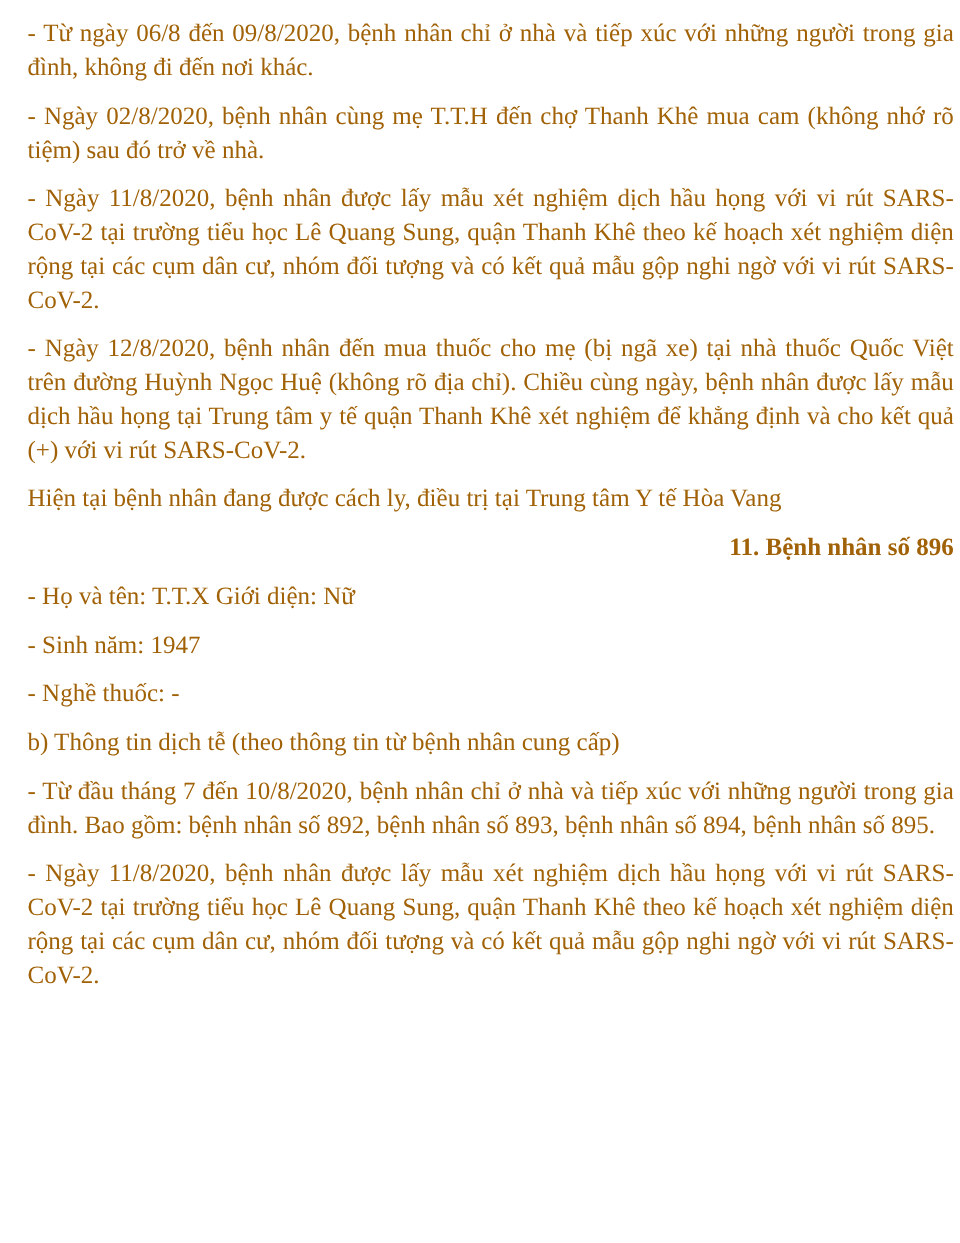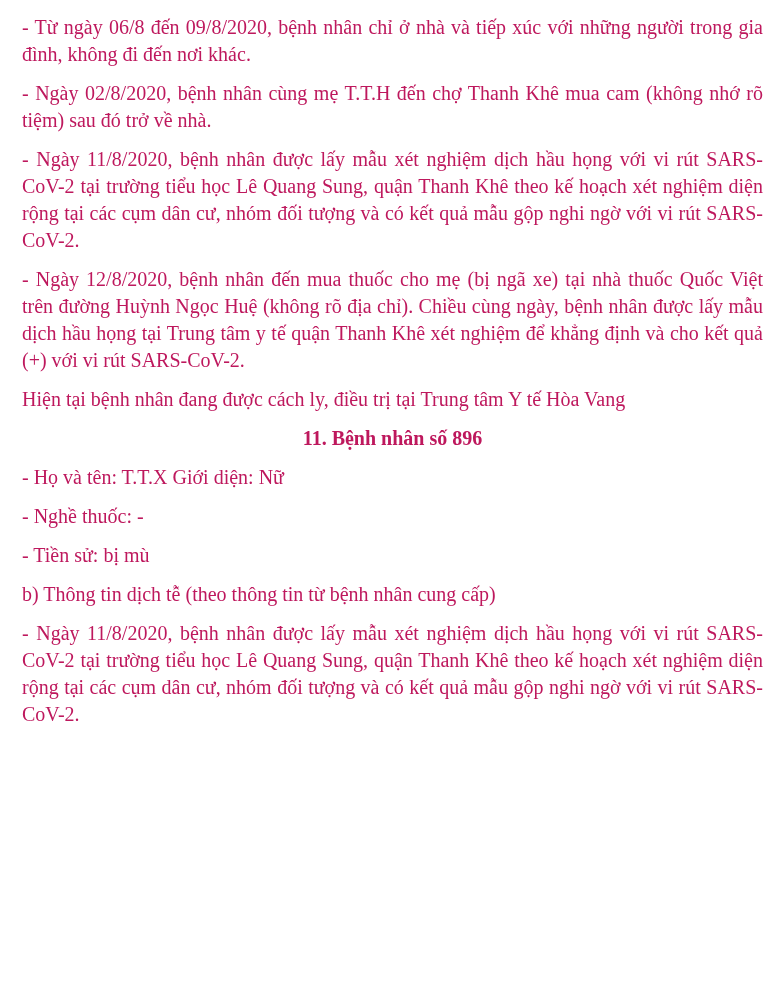--- a/index.html
+++ b/index.html
@@ -13,40 +13,41 @@
     overflow: hidden;
   }
   .document-page {
     box-sizing: border-box;
     width: 768px;
     height: 994px;
     padding: 14px 5px 0 22px;
     font-family: "Liberation Serif", "DejaVu Serif", serif;
     font-size: 20px;
     line-height: 27px;
-    color: #be185d;
+    color: #a16207;
     background: #ffffff;
   }
   .document-page p {
     margin: 0 0 12px 0;
     text-align: justify;
   }
   .document-page p.heading {
     font-weight: bold;
-    text-align: center;
+    text-align: right;
   }
 </style>
 </head>
 <body>
 
 <div class="document-page">
   <p>- Từ ngày 06/8 đến 09/8/2020, bệnh nhân chỉ ở nhà và tiếp xúc với những người trong gia đình, không đi đến nơi khác.</p>
   <p>- Ngày 02/8/2020, bệnh nhân cùng mẹ T.T.H đến chợ Thanh Khê mua cam (không nhớ rõ tiệm) sau đó trở về nhà.</p>
   <p>- Ngày 11/8/2020, bệnh nhân được lấy mẫu xét nghiệm dịch hầu họng với vi rút SARS-CoV-2 tại trường tiểu học Lê Quang Sung, quận Thanh Khê theo kế hoạch xét nghiệm diện rộng tại các cụm dân cư, nhóm đối tượng và có kết quả mẫu gộp nghi ngờ với vi rút SARS-CoV-2.</p>
   <p>- Ngày 12/8/2020, bệnh nhân đến mua thuốc cho mẹ (bị ngã xe) tại nhà thuốc Quốc Việt trên đường Huỳnh Ngọc Huệ (không rõ địa chỉ). Chiều cùng ngày, bệnh nhân được lấy mẫu dịch hầu họng tại Trung tâm y tế quận Thanh Khê xét nghiệm để khẳng định và cho kết quả (+) với vi rút SARS-CoV-2.</p>
   <p>Hiện tại bệnh nhân đang được cách ly, điều trị tại Trung tâm Y tế Hòa Vang</p>
   <p class="heading">11. Bệnh nhân số 896</p>
   <p>- Họ và tên: T.T.X Giới diện: Nữ</p>
+  <p>- Sinh năm: 1947</p>
   <p>- Nghề thuốc: -</p>
-  <p>- Tiền sử: bị mù</p>
   <p>b) Thông tin dịch tễ (theo thông tin từ bệnh nhân cung cấp)</p>
+  <p>- Từ đầu tháng 7 đến 10/8/2020, bệnh nhân chỉ ở nhà và tiếp xúc với những người trong gia đình. Bao gồm: bệnh nhân số 892, bệnh nhân số 893, bệnh nhân số 894, bệnh nhân số 895.</p>
   <p>- Ngày 11/8/2020, bệnh nhân được lấy mẫu xét nghiệm dịch hầu họng với vi rút SARS-CoV-2 tại trường tiểu học Lê Quang Sung, quận Thanh Khê theo kế hoạch xét nghiệm diện rộng tại các cụm dân cư, nhóm đối tượng và có kết quả mẫu gộp nghi ngờ với vi rút SARS-CoV-2.</p>
 </div>
 
 </body></html>

